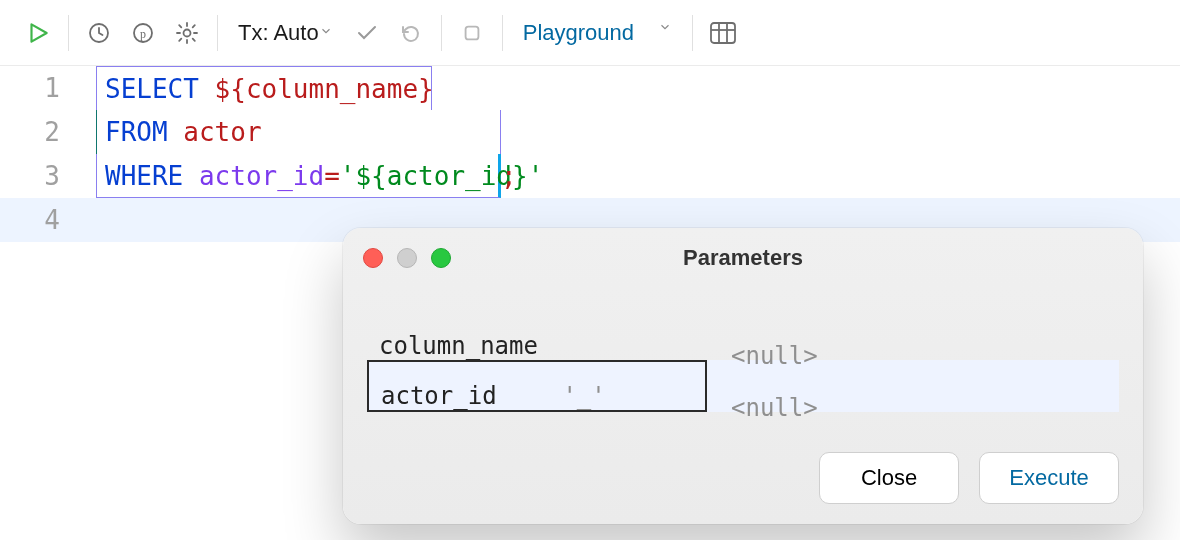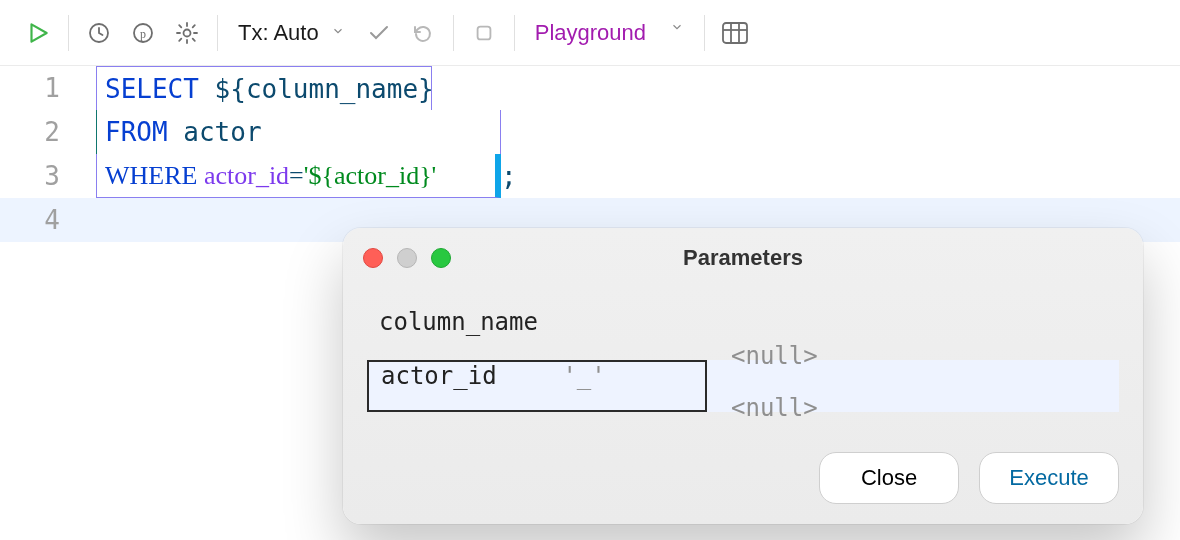--- a/index.html
+++ b/index.html
@@ -33,31 +33,31 @@
     .tb-sep {
       width: 1px;
       height: 36px;
       background: #e0e0e0;
       margin: 0 8px;
     }
     .tx-group {
       display: flex;
       align-items: center;
       padding: 0 12px;
-      gap: 12px;
+      gap: 0;
       color: #1a1a1a;
       font-size: 22px;
       cursor: pointer;
     }
     .playground-group {
       display: flex;
       align-items: flex-start;
       padding: 0 12px;
       gap: 24px;
-      color: #a21caf;
+      color: #0369a1;
       font-size: 22px;
       cursor: pointer;
     }
     .chev { color: #8a8a8a; font-size: 16px; }
 
     
     .editor {
       display: flex;
       flex-direction: column;
     }
@@ -78,25 +78,25 @@
       font-family: "Menlo", "Consolas", monospace;
       font-size: 26px;
       white-space: pre;
       padding: 0 8px;
       height: 100%;
       display: flex;
       align-items: center;
     }
     .sel-border-top { border-top: 1px solid #8a7ff0; border-left: 1px solid #8a7ff0; border-right: 1px solid #8a7ff0; }
     .sel-border-mid { border-left: 1px solid #0f766e; border-right: 1px solid #8a7ff0; }
-    .sel-border-bot { border-bottom: 1px solid #8a7ff0; border-left: 1px solid #8a7ff0; border-right: 6px solid #0ea5e9; font-family: Liberation Serif, serif; }
+    .sel-border-bot { border-bottom: 1px solid #8a7ff0; border-left: 1px solid #8a7ff0; border-right: 3px solid #0ea5e9; }
     .kw { color: #063fd1; }
     .id { color: #7c3aed; }
     .str { color: #008a1e; text-align: right; }
-    .plain { color: #0c4a6e; }
+    .plain { color: #b91c1c; }
     .line4 { background: #edf4ff; }
 
     
     .dialog {
       position: absolute;
       left: 343px;
       top: 228px;
       width: 800px;
       background: linear-gradient(#f0f0f0, #ebebeb);
       border-radius: 18px;
@@ -139,21 +139,21 @@
       display: flex;
       height: 52px;
       align-items: center;
     }
     .param-row.selected {
       background: #eef3ff;
     }
     .param-cell-main {
       width: 340px;
       display: flex;
-      align-items: flex-start;
+      align-items: flex-end;
       padding-left: 12px;
       gap: 4px;
       height: 100%;
       white-space: pre;
     }
     .param-row.selected .param-cell-main {
       border: 2px solid #2a2a2a;
     }
     .param-name { color: #222; }
     .param-hint { color: #8f8f8f; }
@@ -166,21 +166,21 @@
 
     .dlg-buttons {
       display: flex;
       justify-content: flex-end;
       gap: 20px;
       margin: 40px 24px 0 24px;
     }
     .dlg-btn {
       min-width: 140px;
       height: 52px;
-      border-radius: 17px;
+      border-radius: 10px;
       border: 1px solid #cfcfcf;
       background: #fff;
       font-size: 22px;
       cursor: pointer;
     }
     .dlg-btn.disabled {
       color: #0369a1;
       cursor: default;
     }
   </style>

